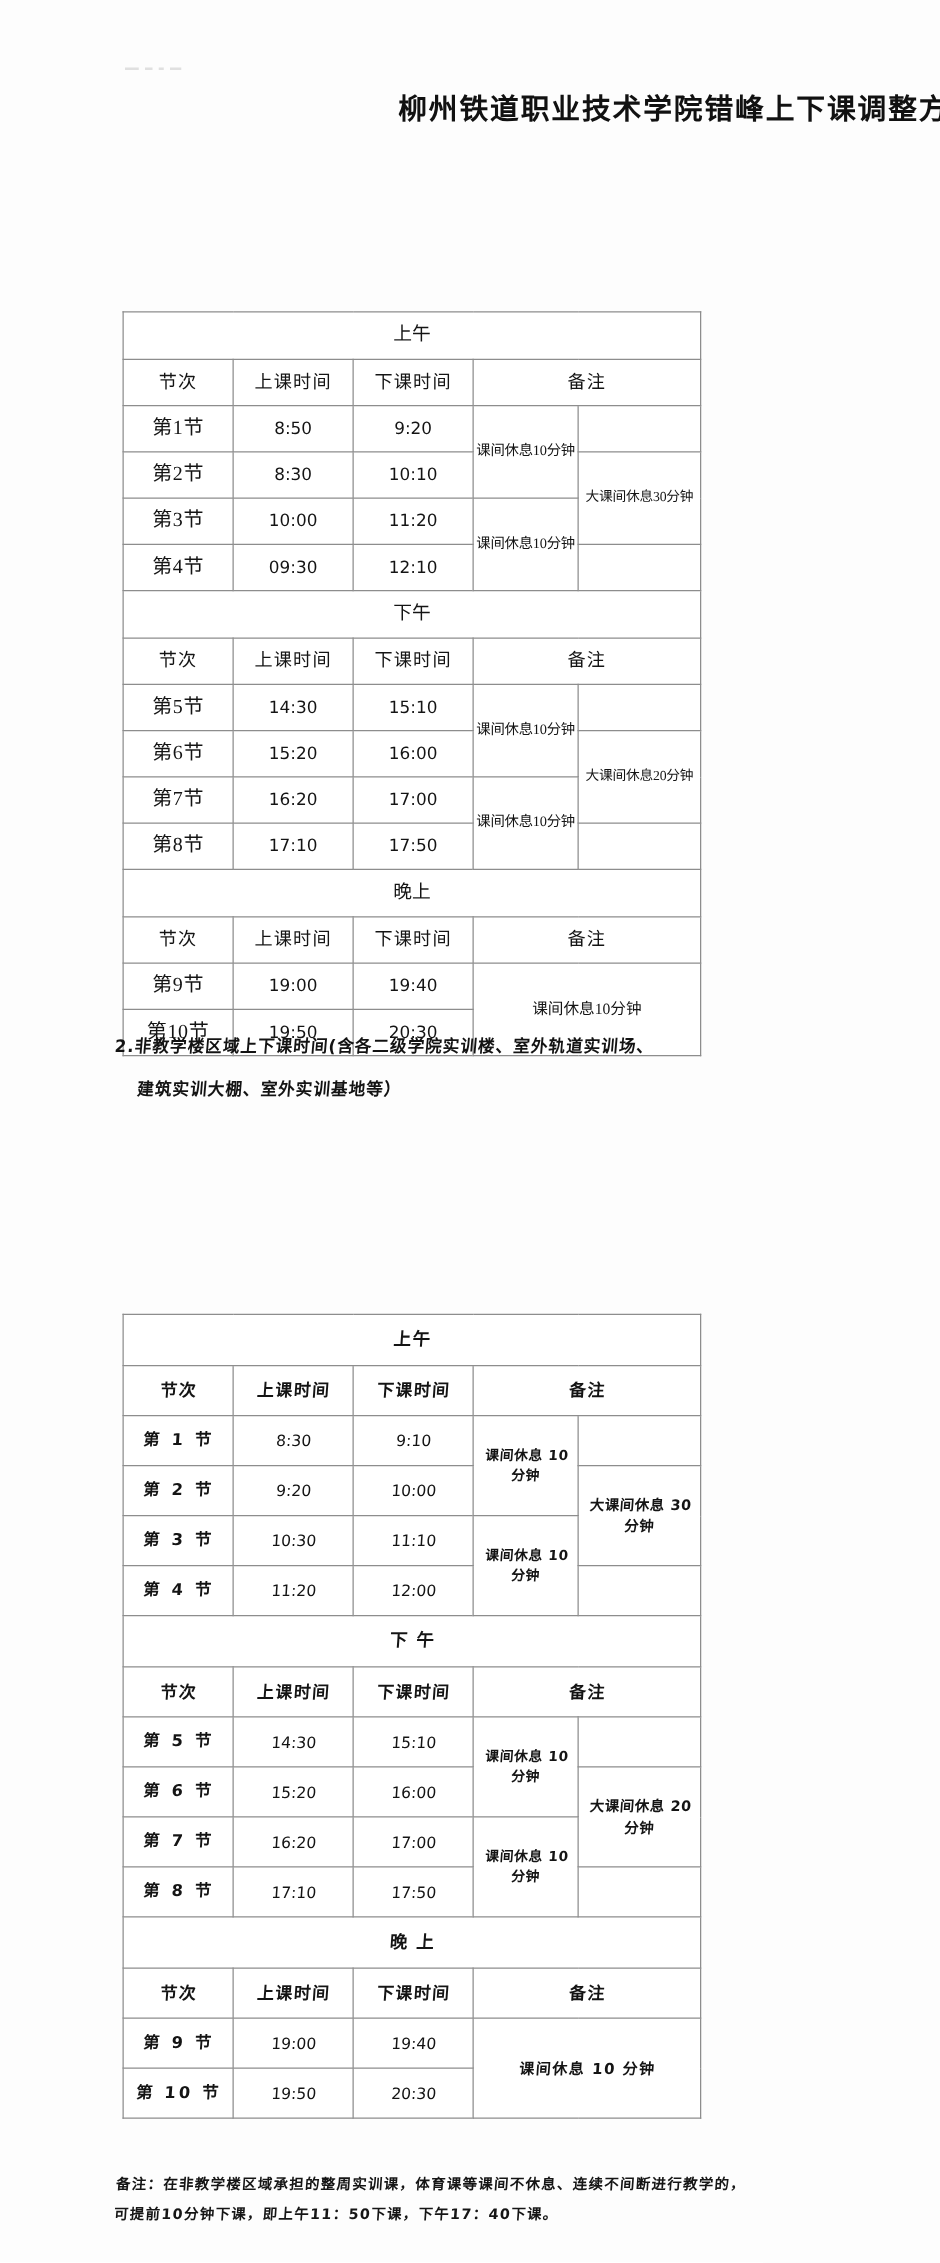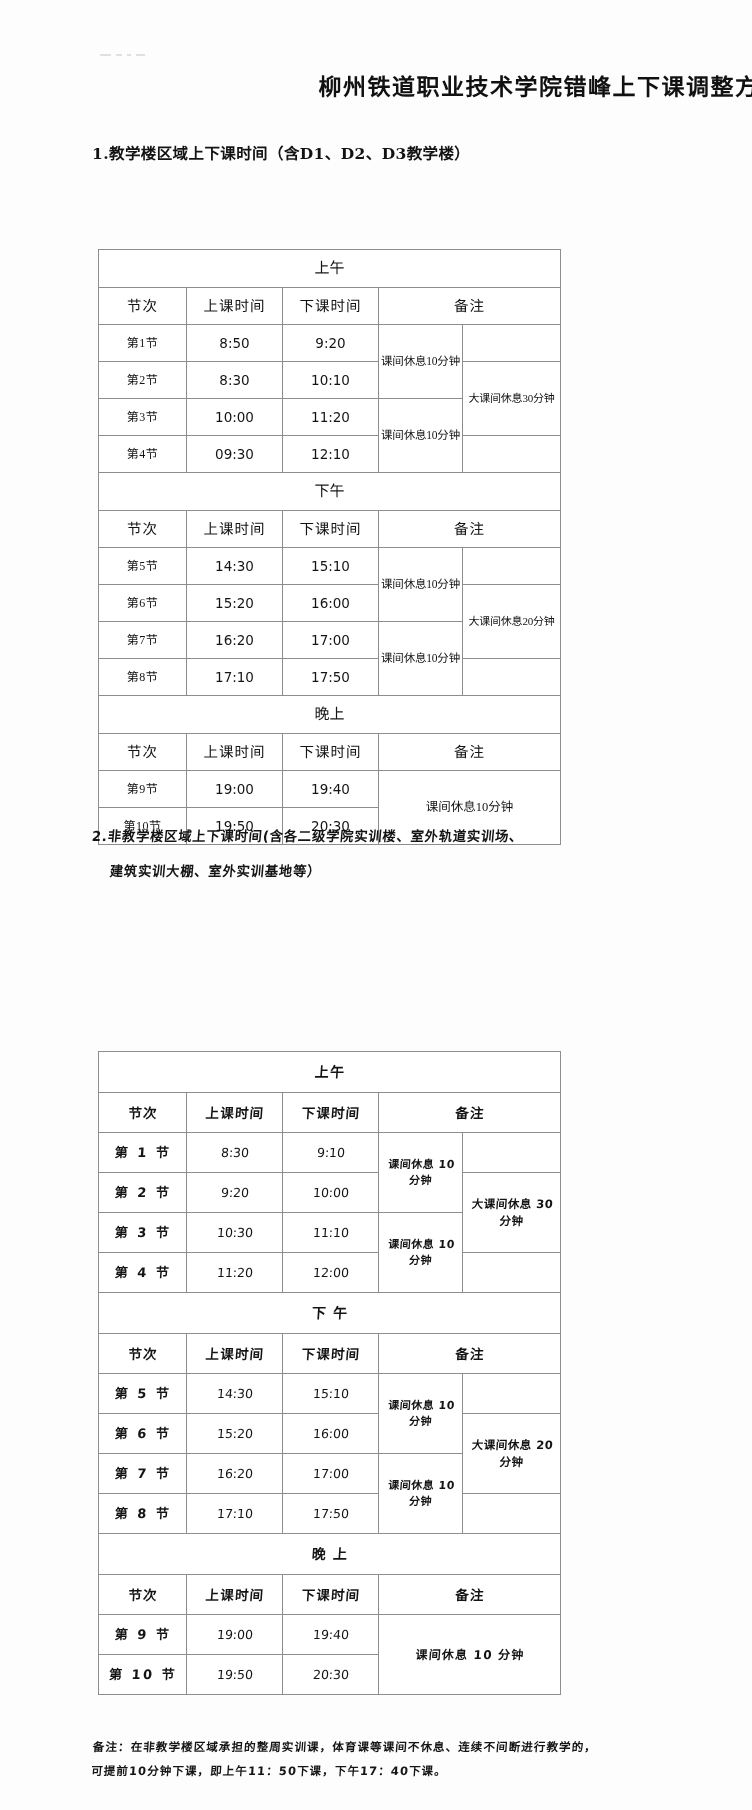--- a/index.html
+++ b/index.html
@@ -87,21 +87,21 @@
     padding: 0 2px;
     color: #141414;
   }
 
   
   #table-1 {
     left: 98px;
     top: 201px;
     width: 462px;
   }
-  #table-1 td { font-size: 12px; height: 36px; line-height: 1.25; }
+  #table-1 td { font-size: 16px; height: 36px; line-height: 1.25; }
   #table-1 .period-banner { font-size: 15px; height: 37px; font-weight: normal; }
   #table-1 .hdr { font-size: 14.5px; height: 36px; letter-spacing: 1px; }
   #table-1 .note-small { font-size: 11.5px; line-height: 1.35; letter-spacing: -.2px; }
   #table-1 .note-big { font-size: 11px; line-height: 1.4; letter-spacing: -.2px; }
   #table-1 .note-wide { font-size: 12.5px; }
   #table-1 .num { font-family: "DejaVu Sans", "Liberation Sans", sans-serif; font-size: 13.5px; }
   #table-1 .jieci { letter-spacing: .5px; }
 
   
   #table-2 {
@@ -146,21 +146,20 @@
 
 <div class="page">
 
   <span class="speck" style="left:100px;top:54px;width:11px;height:2px;"></span>
   <span class="speck" style="left:116px;top:54px;width:6px;height:2px;"></span>
   <span class="speck" style="left:127px;top:54px;width:4px;height:2px;"></span>
   <span class="speck" style="left:136px;top:54px;width:9px;height:2px;"></span>
 
   <div class="doc-title">柳州铁道职业技术学院错峰上下课调整方案</div>
 
-  <div class="sec-head" id="sec1-head">1.教学楼区域上下课时间（含D1、D2、D3教学楼）</div>
 
   <table class="tbl" id="table-1">
     <colgroup>
       <col style="width:88px">
         <col style="width:96px">
         <col style="width:96px">
         <col style="width:84px">
         <col style="width:98px">
     </colgroup>
     <tbody>

